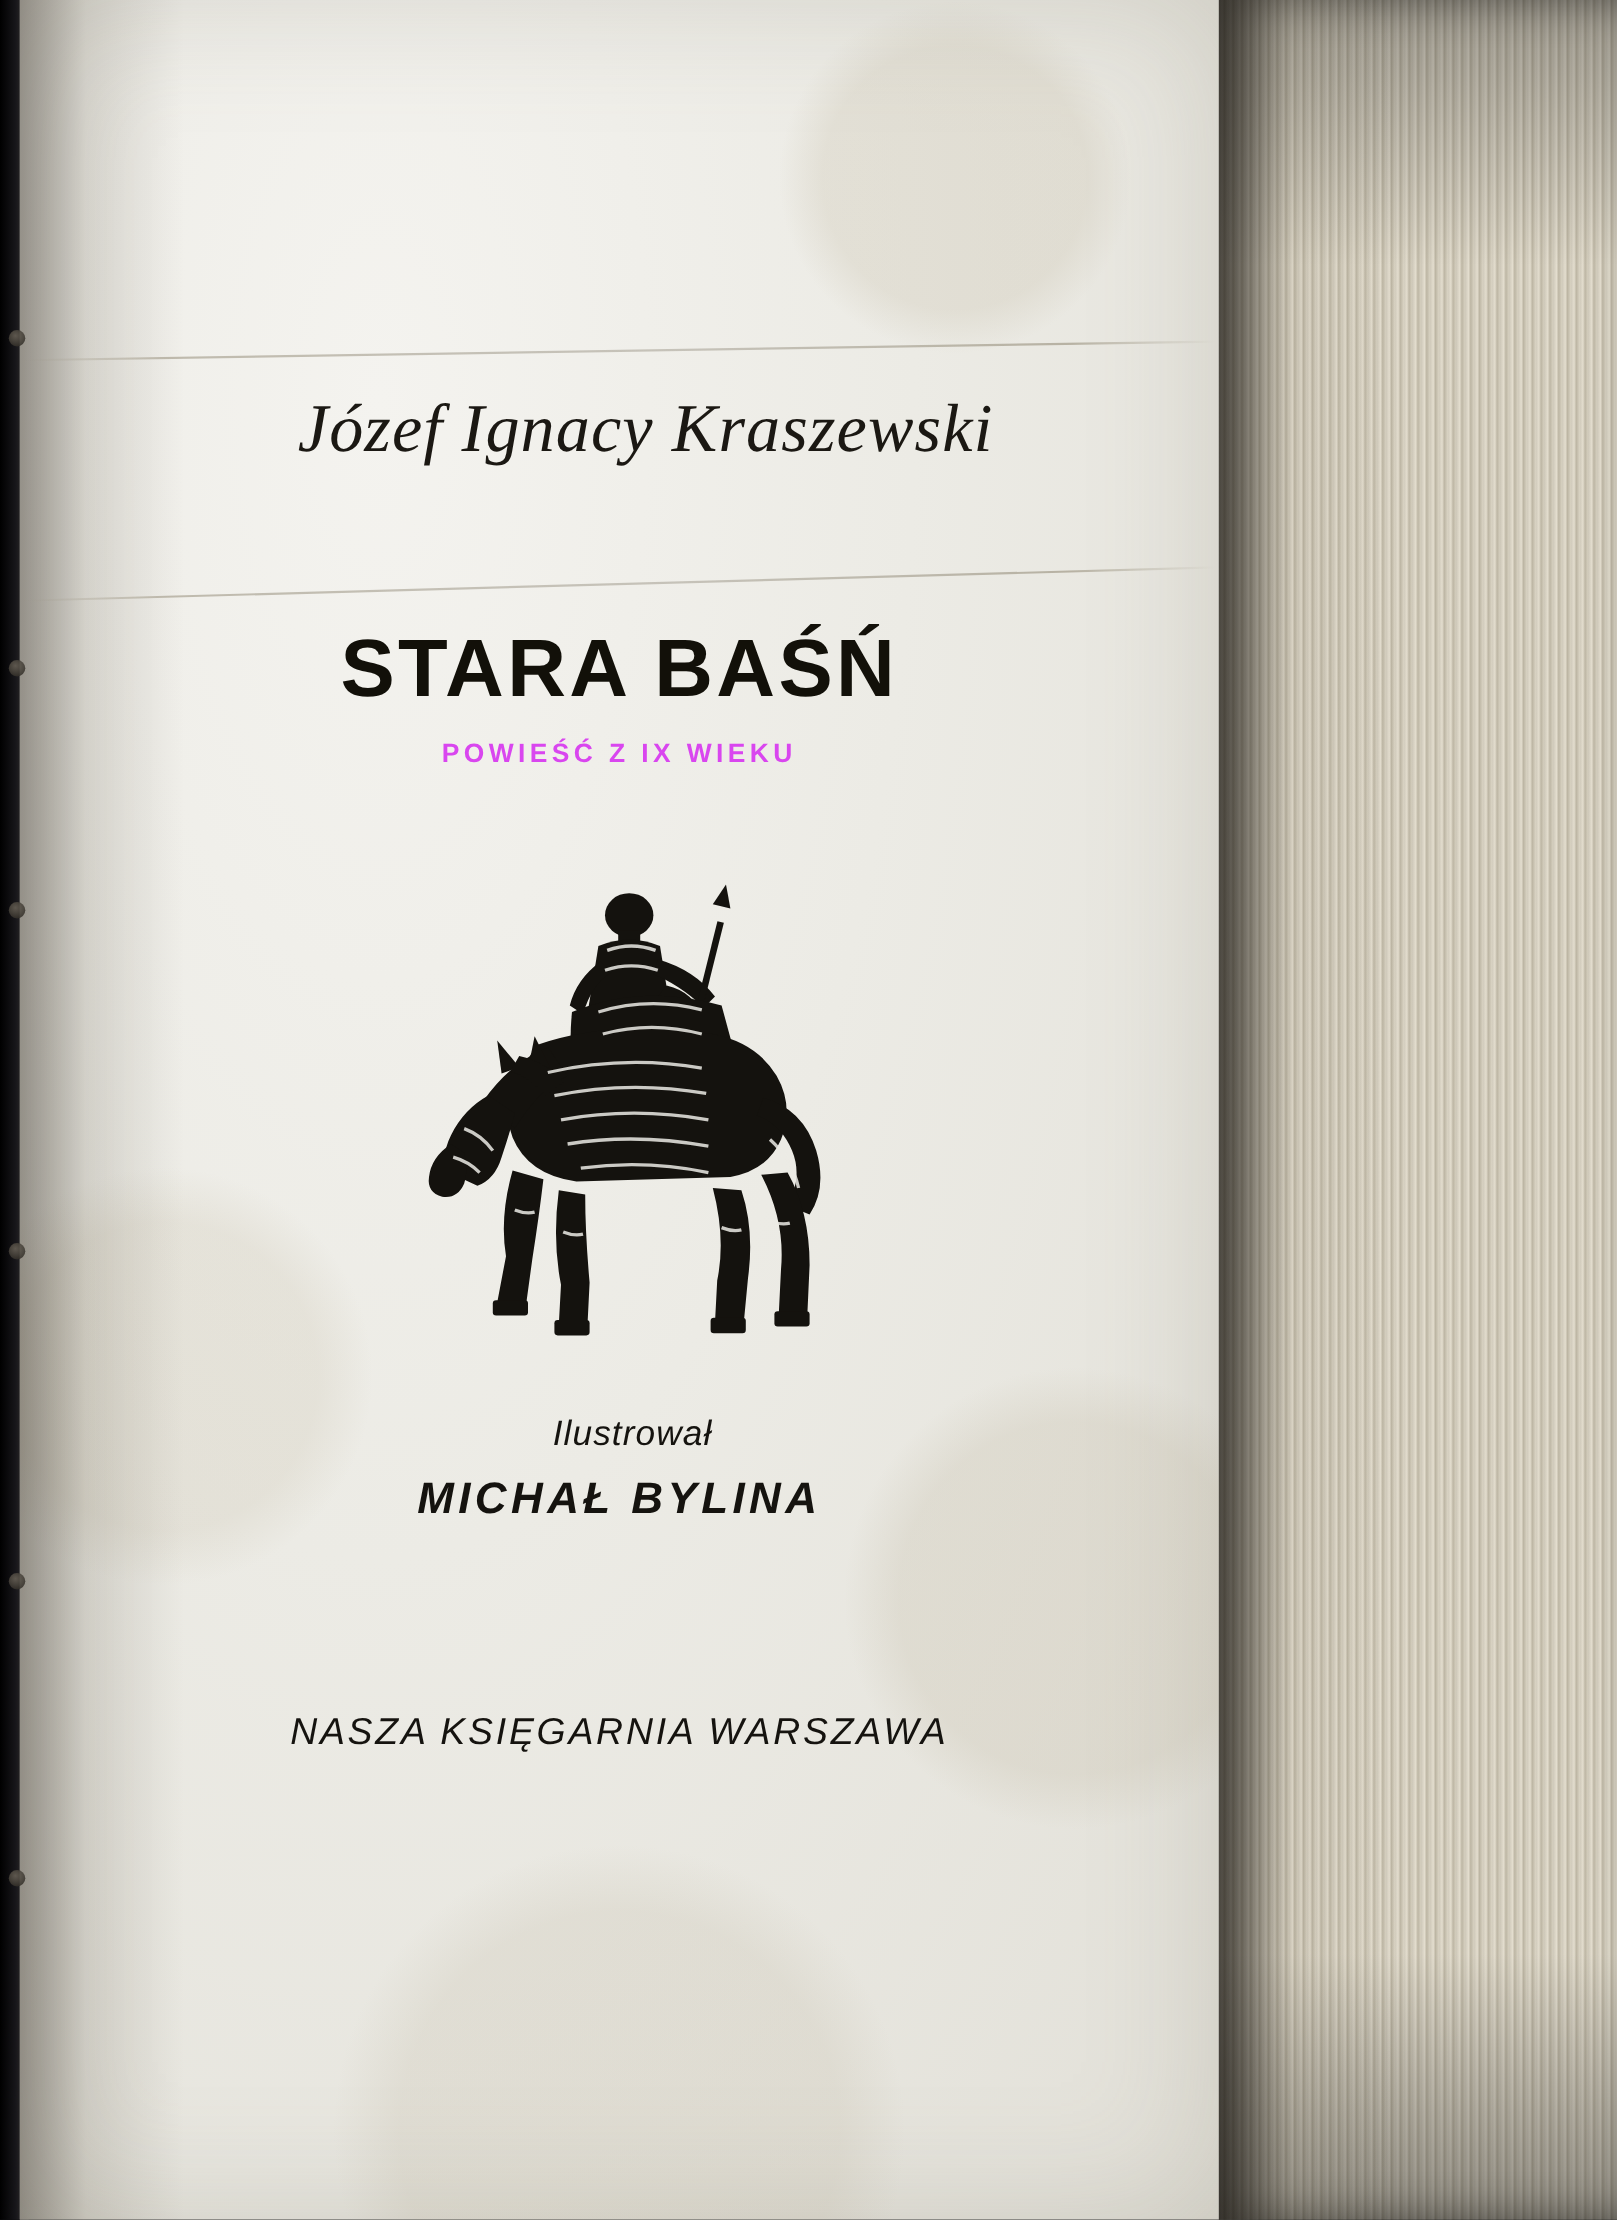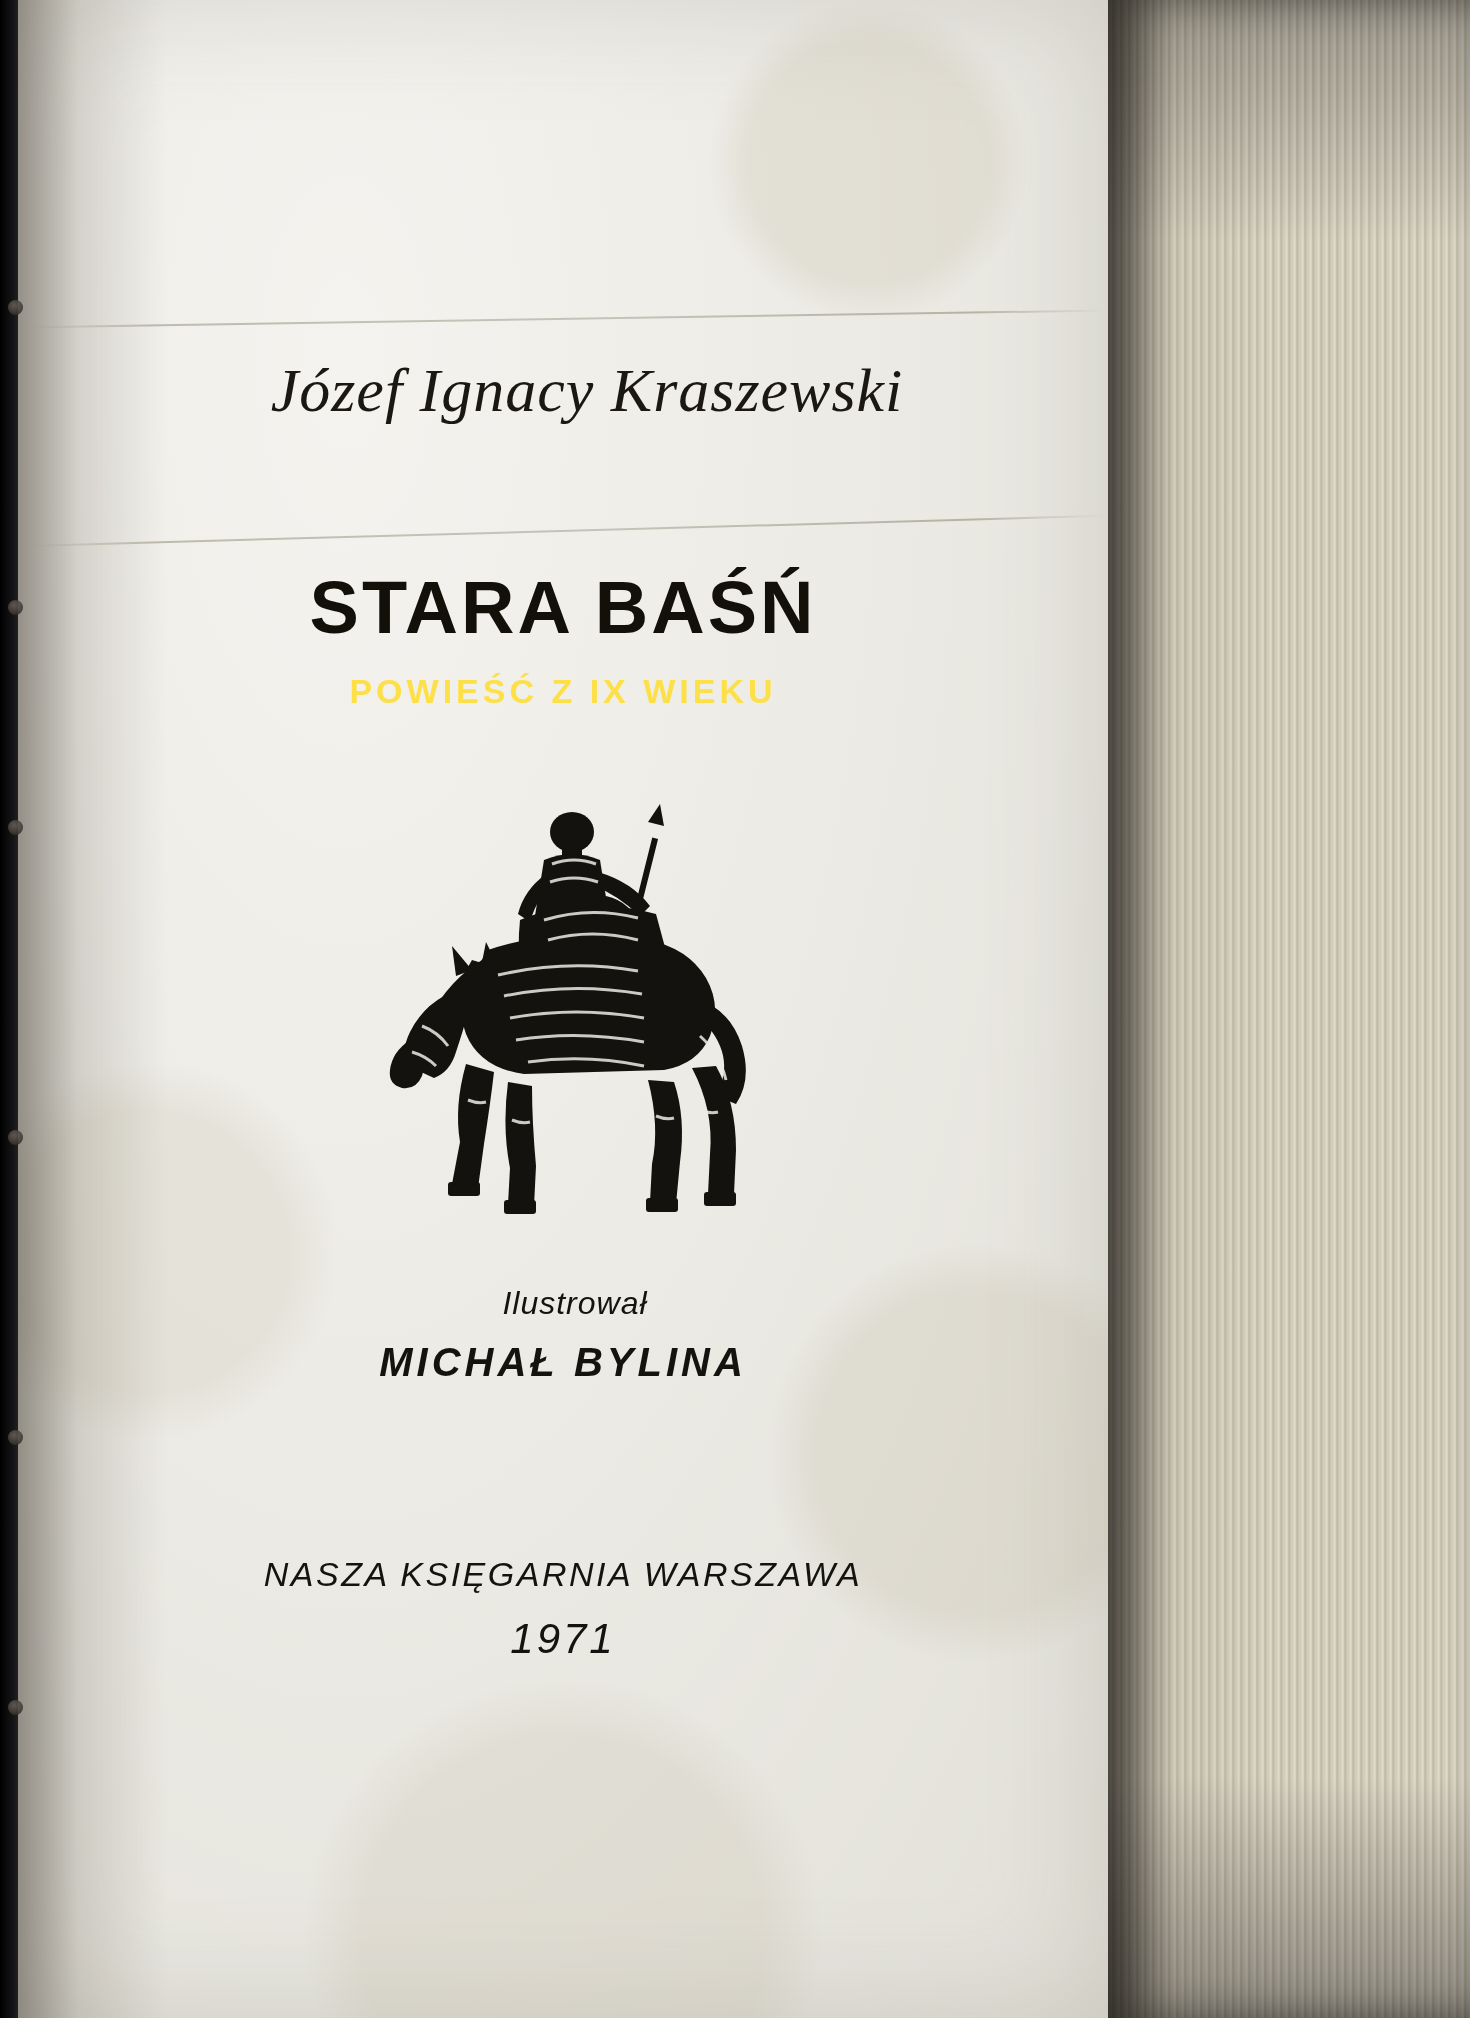--- a/index.html
+++ b/index.html
@@ -136,23 +136,23 @@
     letter-spacing: 3px;
     color: #121009;
   }
 
   .subtitle {
     position: absolute;
     top: 672px;
     left: 0; right: 0;
     font-family: "Liberation Sans", sans-serif;
     font-weight: bold;
-    font-size: 34px;
+    font-size: 24px;
     letter-spacing: 4px;
-    color: #fde047;
+    color: #d946ef;
   }
 
   .illustration {
     position: absolute;
     top: 800px;
     left: 50%;
     transform: translateX(-50%);
     width: 430px;
     height: 420px;
   }
@@ -292,16 +292,15 @@
         </g>
       </svg>
     </div>
 
     <div class="illus-caption-1">Ilustrował</div>
 
     <div class="illus-caption-2">MICHAŁ BYLINA</div>
 
     <div class="publisher">NASZA KSIĘGARNIA WARSZAWA</div>
 
-    <div class="year">1971</div>
 
   </div>
 </div>
 
 </body></html>

